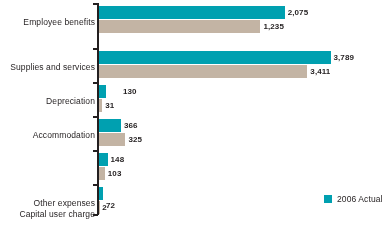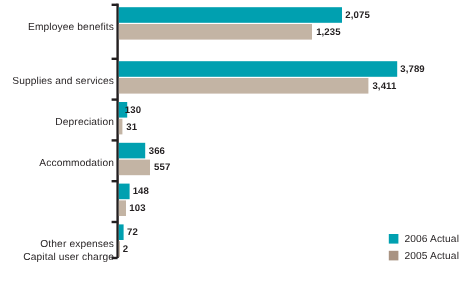--- a/index.html
+++ b/index.html
@@ -109,41 +109,37 @@
   <div id="bars">
       <div class="bar s2006" style="top: 6px; width: 186.2px;"></div>
       <div class="bar-value" style="top: 6px; left: 287.7px;">2,075</div>
       <div class="bar s2005" style="top: 20px; width: 161.953px;"></div>
       <div class="bar-value" style="top: 20px; left: 263.453px;">1,235</div>
       <div class="bar s2006" style="top: 51px; width: 232px;"></div>
       <div class="bar-value" style="top: 51px; left: 333.5px;">3,789</div>
       <div class="bar s2005" style="top: 65px; width: 208.855px;"></div>
       <div class="bar-value" style="top: 65px; left: 310.355px;">3,411</div>
       <div class="bar s2006" style="top: 85px; width: 7.95988px;"></div>
-      <div class="bar-value" style="top: 85px; left: 104px;">130</div>
+      <div class="bar-value" style="top: 85px; left: 123px;">130</div>
       <div class="bar s2005" style="top: 99px; width: 3.73502px;"></div>
       <div class="bar-value" style="top: 99px; left: 105.235px;">31</div>
       <div class="bar s2006" style="top: 119px; width: 22.4101px;"></div>
       <div class="bar-value" style="top: 119px; left: 123.91px;">366</div>
       <div class="bar s2005" style="top: 133px; width: 26.8799px;"></div>
-      <div class="bar-value" style="top: 133px; left: 128.38px;">557</div>
+      <div class="bar-value" style="top: 133px; left: 128.38px;">325</div>
       <div class="bar s2006" style="top: 153px; width: 9.06202px;"></div>
       <div class="bar-value" style="top: 153px; left: 110.562px;">148</div>
       <div class="bar s2005" style="top: 167px; width: 6.30668px;"></div>
       <div class="bar-value" style="top: 167px; left: 107.807px;">103</div>
       <div class="bar s2006" style="top: 187px; width: 4.40855px;"></div>
-      <div class="bar-value" style="top: 187px; left: 105.909px;">72</div>
+      <div class="bar-value" style="top: 199px; left: 105.909px;">72</div>
       <div class="bar s2005" style="top: 201px; width: 0.8px;"></div>
       <div class="bar-value" style="top: 201px; left: 102.3px;">2</div>
     </div>
 
   <div id="legend">
       <div class="legend-row">
         <span class="legend-swatch s2006"></span>
         <span class="legend-label">2006 Actual</span>
       </div>
-      <div class="legend-row">
-        <span class="legend-swatch s2005"></span>
-        <span class="legend-label">2005 Actual</span>
-      </div>
     </div>
 
 </div>
 
 </body></html>

